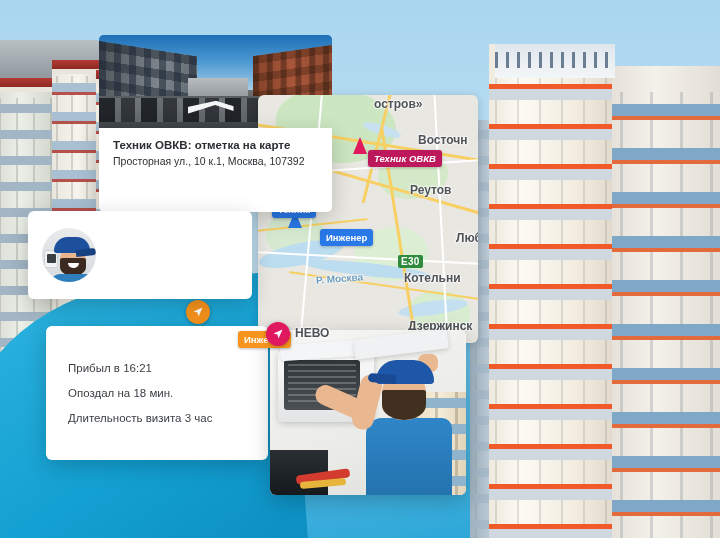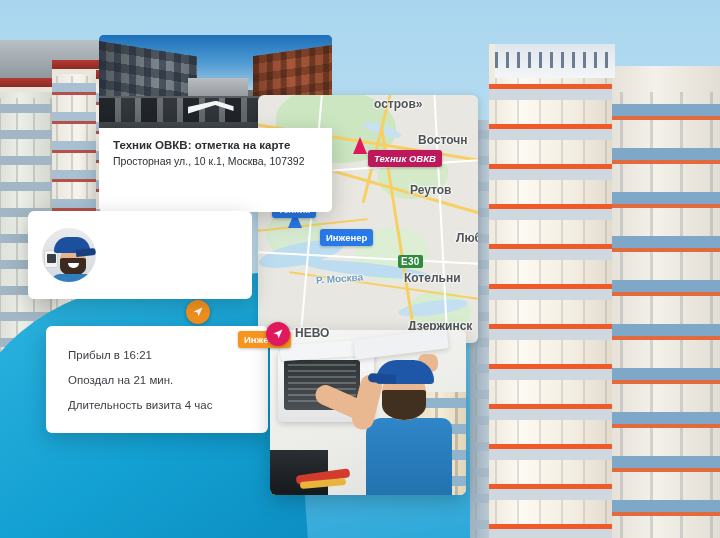--- a/index.html
+++ b/index.html
@@ -278,21 +278,21 @@
 
   .cv-body { display: flex; flex-direction: column; gap: 2px; }
   .cv-title { font-size: 16px; font-weight: 400; color: #5a6066; letter-spacing:.2px; }
   .cv-name { font-size: 11.5px; color: #3a3f44; margin-top: 2px; }
   .cv-time { font-size: 11.5px; color: #3a3f44; margin-top: 2px; }
   .cv-place { font-size: 10.5px; color: #3a3f44; margin-top: 4px;
     display:flex; align-items:center; gap:6px; }
   .dot-green { width:9px; height:9px; border-radius:50%; background:#3fbf3f;
     display:inline-block; flex:0 0 9px; }
 
-  .card-visit { left: 46px; top: 326px; width: 222px; height: 107px;
+  .card-visit { left: 46px; top: 326px; width: 222px; height: 134px;
     padding: 20px 22px; display:flex; flex-direction:column; justify-content:center; gap:13px; }
   .cvi-line { font-size: 11.5px; color: #3a3f44; }
 
   
   .techphoto {
     position: absolute; left: 270px; top: 330px; width: 196px; height: 165px;
     border-radius: 6px; overflow: hidden;
     background: linear-gradient(170deg, #f3f3f1 0%, #e6e6e3 55%, #d9d9d5 100%);
     box-shadow: 0 6px 20px rgba(0,0,0,0.22);
   }
@@ -463,22 +463,22 @@
       <div class="av-beard"></div>
       <div class="av-mouth"></div>
       <div class="av-cap"></div>
       <div class="av-brim"></div>
       <div class="av-shirt"></div>
     </div>
   </div>
 
   <div class="card card-visit">
     <div class="cvi-line">Прибыл в 16:21</div>
-    <div class="cvi-line">Опоздал на 21 мин.</div>
-    <div class="cvi-line">Длительность визита 4 час</div>
+    <div class="cvi-line">Опоздал на 18 мин.</div>
+    <div class="cvi-line">Длительность визита 3 час</div>
   </div>
 
   <div class="techphoto">
     <div class="tp-wall"></div>
     <div class="tp-bld"></div>
     <div class="tp-ac">
       <div class="tp-ac-in">
           <div class="tp-ac-fins"></div>
         </div>
       <div class="tp-ac-panel"></div>

